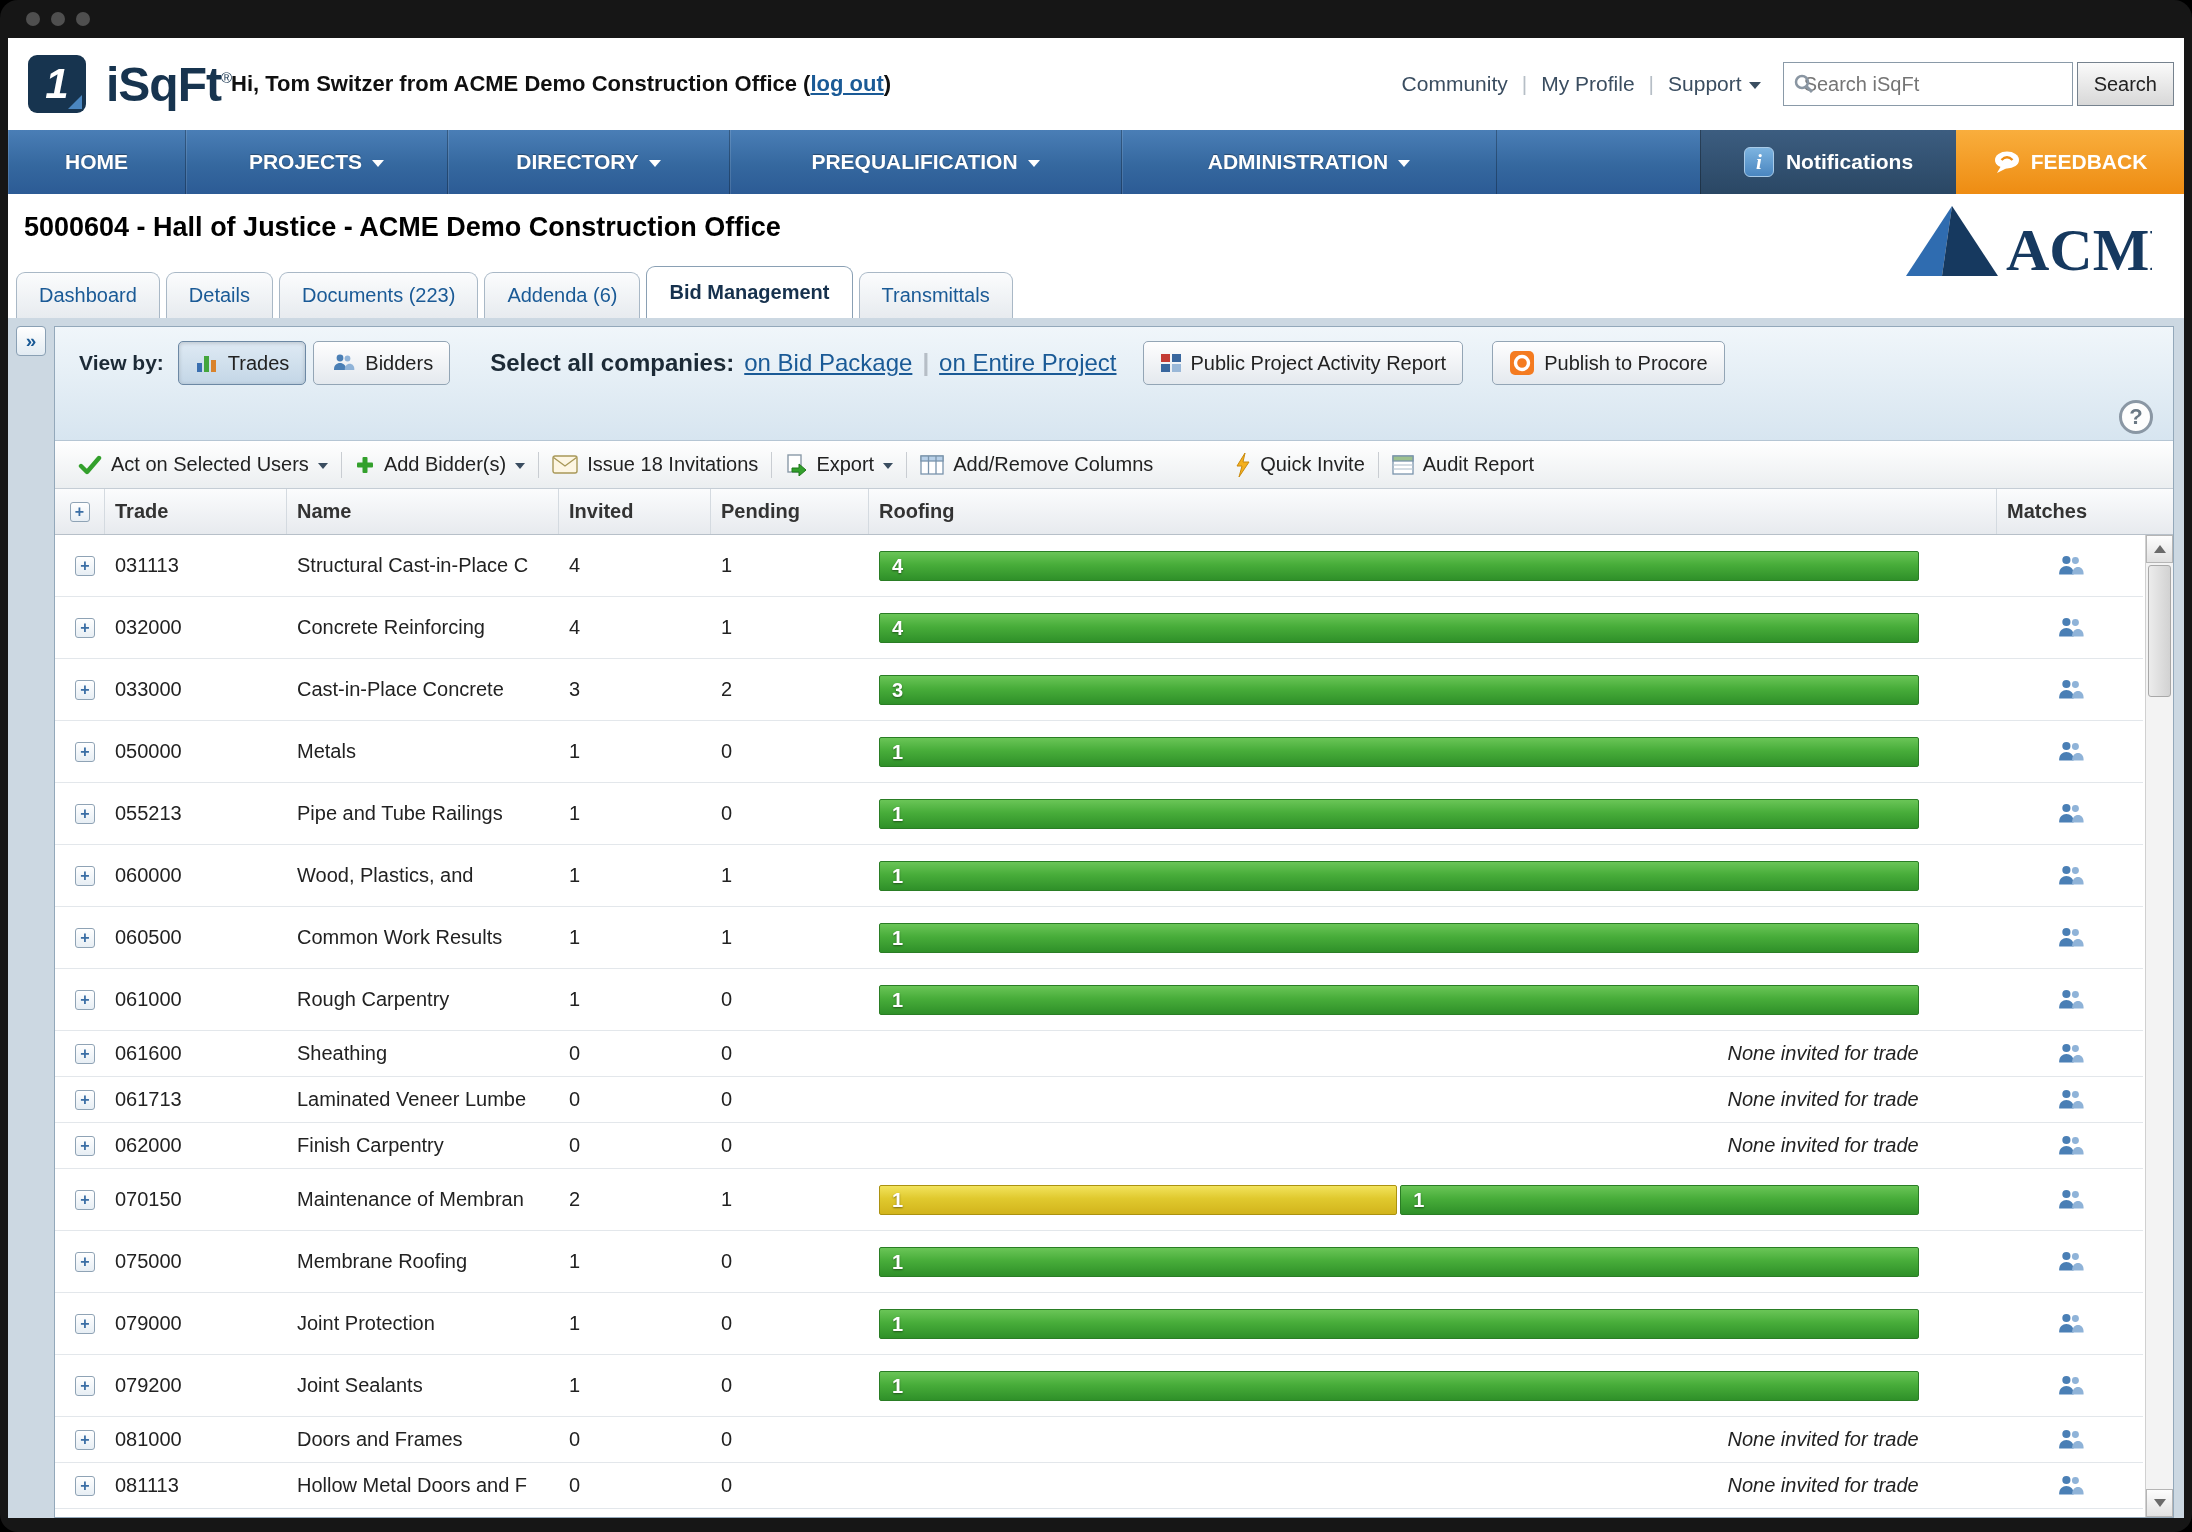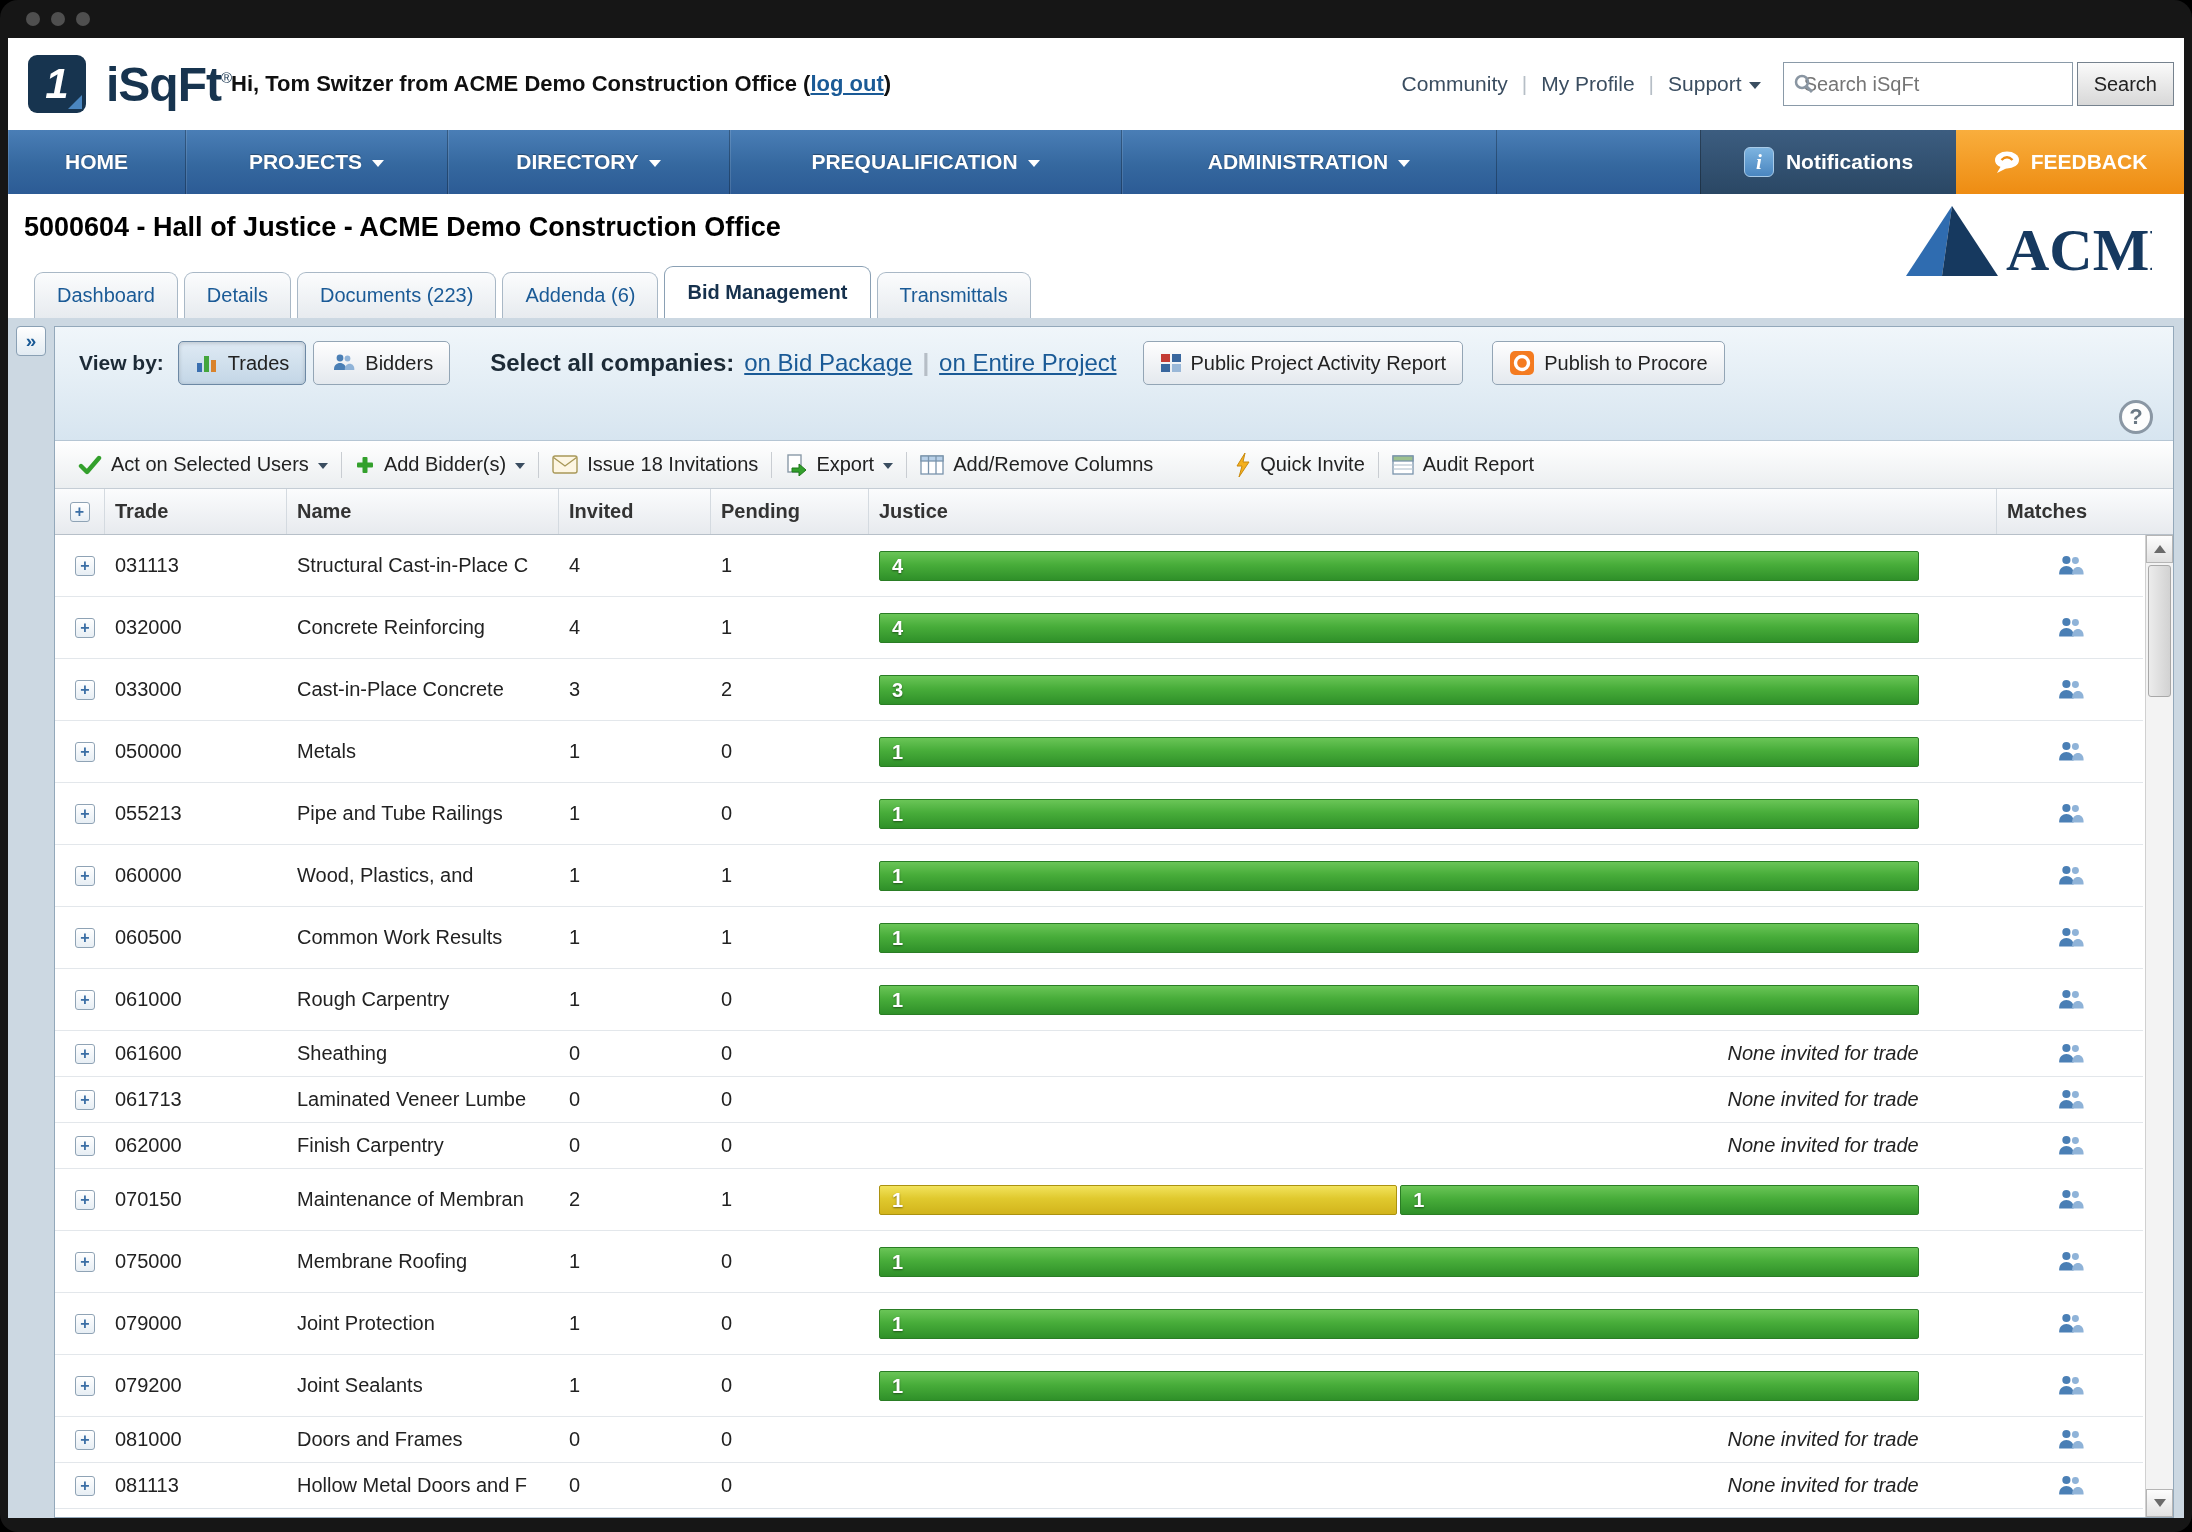--- a/index.html
+++ b/index.html
@@ -50,21 +50,21 @@
                  color:#fff; font-weight:bold; font-style:italic; font-family:"Liberation Serif",serif; font-size:21px;
                  display:flex; align-items:center; justify-content:center; }
   .nav-feedback { width:228px; background:linear-gradient(#f9ae3d,#ee8c12); display:flex; align-items:center; justify-content:center;
                   gap:10px; color:#fff; font-weight:bold; font-size:21px; cursor:pointer; }
 
   
   .project-row { height:66px; background:#fff; display:flex; align-items:center; padding-left:16px; }
   .project-title { font-size:27px; font-weight:bold; color:#000; }
   .brand { position:absolute; right:32px; top:160px; z-index:5; }
 
-  .tabs-row { height:58px; background:#fff; display:flex; align-items:flex-end; padding-left:26px; gap:6px; }
+  .tabs-row { height:58px; background:#fff; display:flex; align-items:flex-end; padding-left:8px; gap:6px; }
   .tab { height:46px; display:flex; align-items:center; padding:0 22px; font-size:20px; color:#1a5a96; cursor:pointer;
          background:linear-gradient(#fbfcfd,#e7ebef); border:1px solid #a9b8c6; border-bottom:none; border-radius:9px 9px 0 0; }
   .tab.active { background:#fff; color:#16314d; font-weight:bold; border-color:#8aa0b4; height:52px; }
 
   
   .content { height:1200px; background:#ccd8e2; padding:8px 10px 0 8px; display:flex; gap:8px; }
   .collapse-col { width:30px; flex:none; }
   .collapse-btn { width:30px; height:30px; background:linear-gradient(#ffffff,#e2ebf2); border:1px solid #8aa0b4; border-radius:4px;
                   color:#1a5a96; font-weight:bold; text-align:center; line-height:27px; font-size:19px; cursor:pointer; }
   .panel { flex:1; background:#fff; border:1px solid #93a8ba; display:flex; flex-direction:column; overflow:hidden; }
@@ -363,21 +363,21 @@
         </div>
 
         <div class="thead">
           <div class="th c-exp">
               <span class="expand-ico">+</span>
             </div>
           <div class="th c-trade">Trade</div>
           <div class="th c-name">Name</div>
           <div class="th c-inv">Invited</div>
           <div class="th c-pen">Pending</div>
-          <div class="th c-cov">Justice</div>
+          <div class="th c-cov">Roofing</div>
           <div class="th c-match">Matches</div>
         </div>
 
         <div class="tbody">
           <div class="rows">
   <div class="trow">
     <div class="td c-exp">
       <span class="expand-ico">+</span>
     </div>
     <div class="td c-trade">031113</div>

